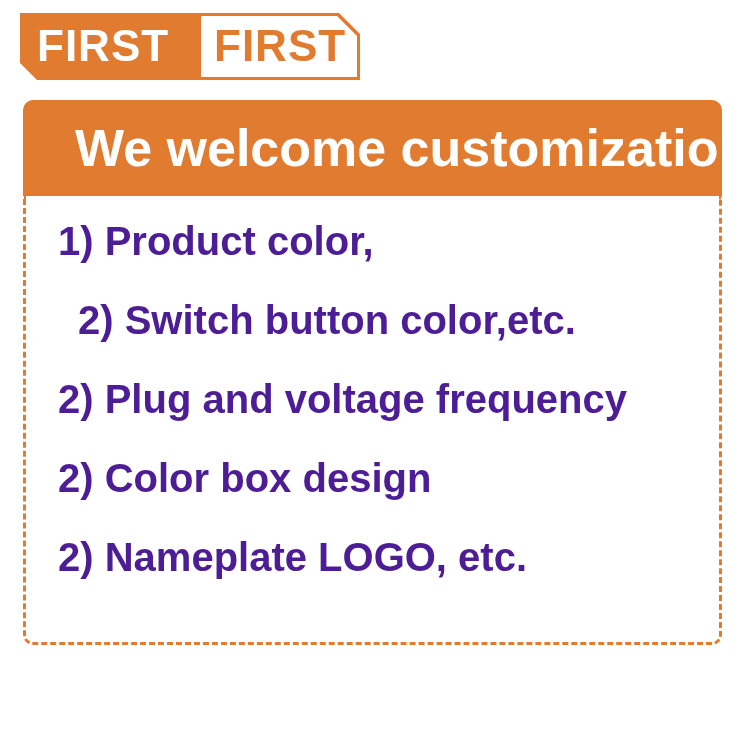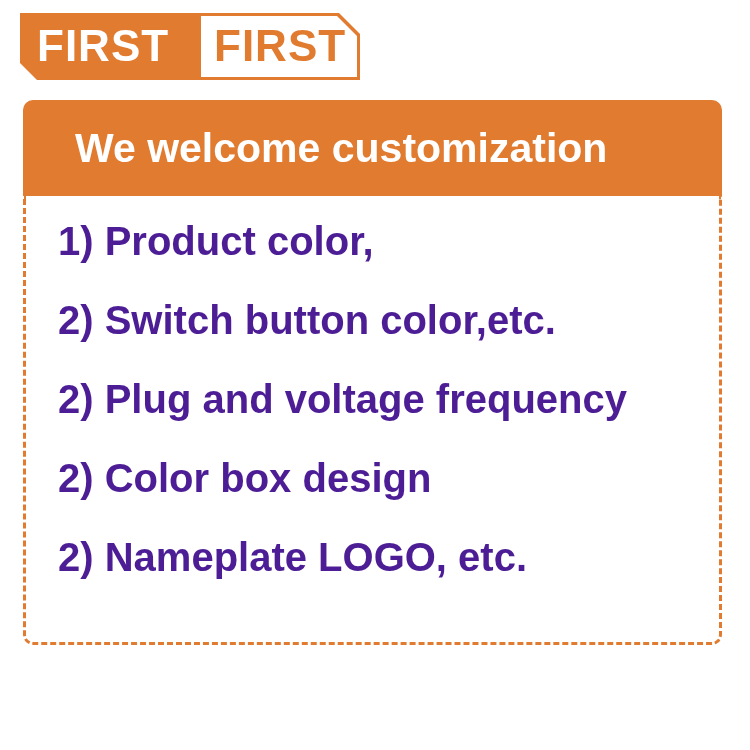--- a/index.html
+++ b/index.html
@@ -97,21 +97,21 @@
     height: 96px;
     background: #E07B30;
     border-radius: 10px 10px 0 0;
     display: flex;
     align-items: center;
     box-sizing: border-box;
     padding-left: 52px;
   }
   .panel-header-title {
     color: #ffffff;
-    font-size: 41px;
+    font-size: 52px;
     font-weight: bold;
     line-height: 1;
     white-space: nowrap;
   }
   .panel-body {
     position: relative;
     height: 449px;
     border: 3px dashed #E07B30;
     border-top: none;
     border-radius: 0 0 10px 10px;
@@ -134,21 +134,21 @@
   .item {
     color: #4c1d95;
     font-size: 40px;
     font-weight: bold;
     line-height: 1;
     white-space: nowrap;
     position: absolute;
     left: 0;
   }
   .item-0 { top: 25px; }
-  .item-1 { top: 104px; }
+  .item-1 { top: 104px; margin-left: 20px; }
   .item-2 { top: 183px; }
   .item-3 { top: 262px; }
   .item-4 { top: 341px; }
 </style>
 </head>
 <body>
 
 <div class="logo">
   <div class="logo-first">
     <span class="logo-first-text">FIRST</span>

